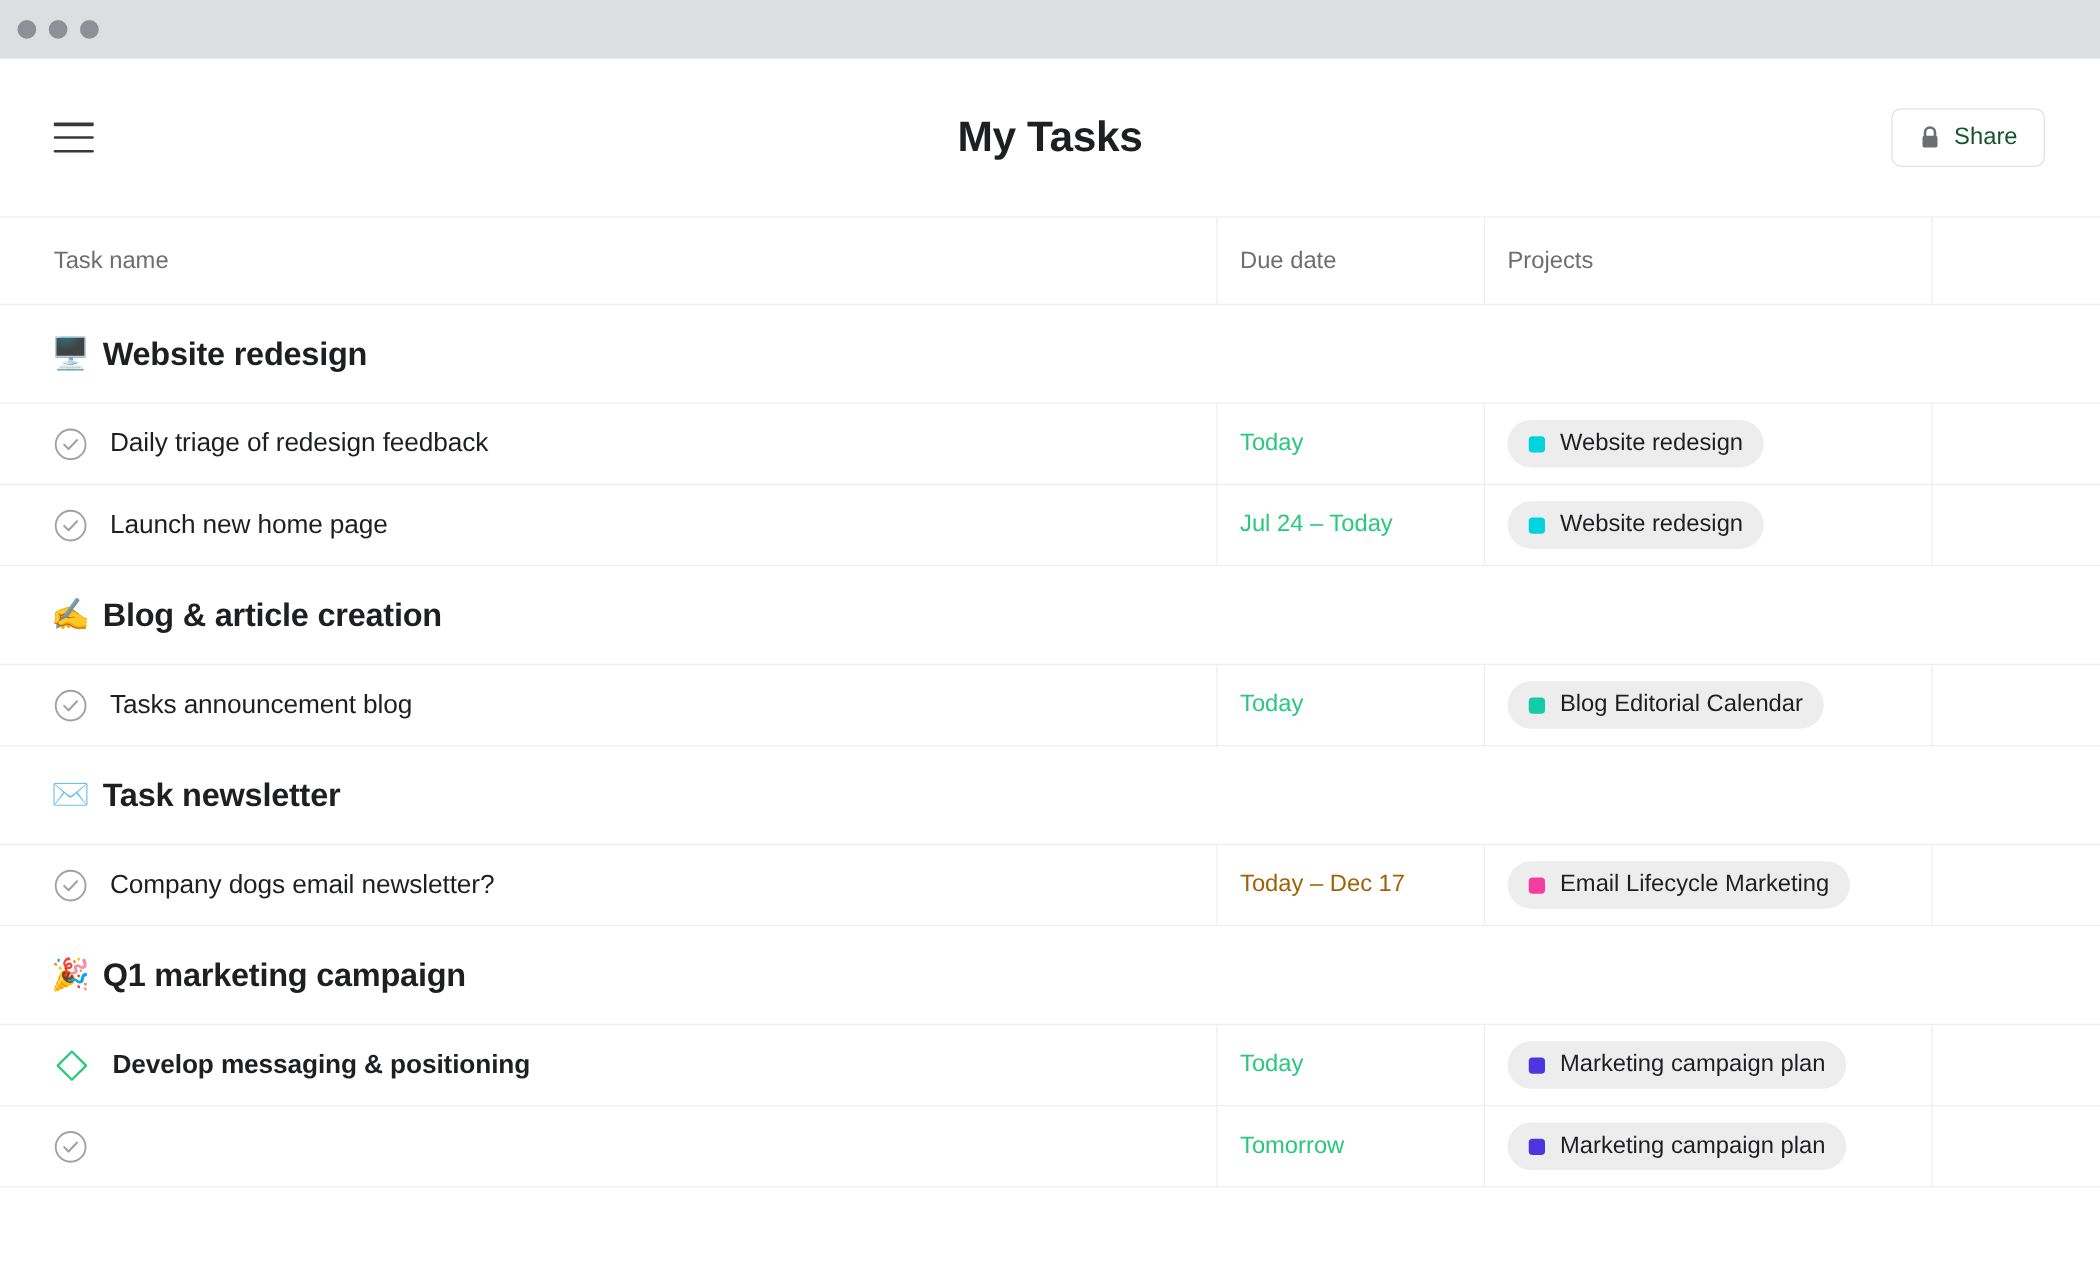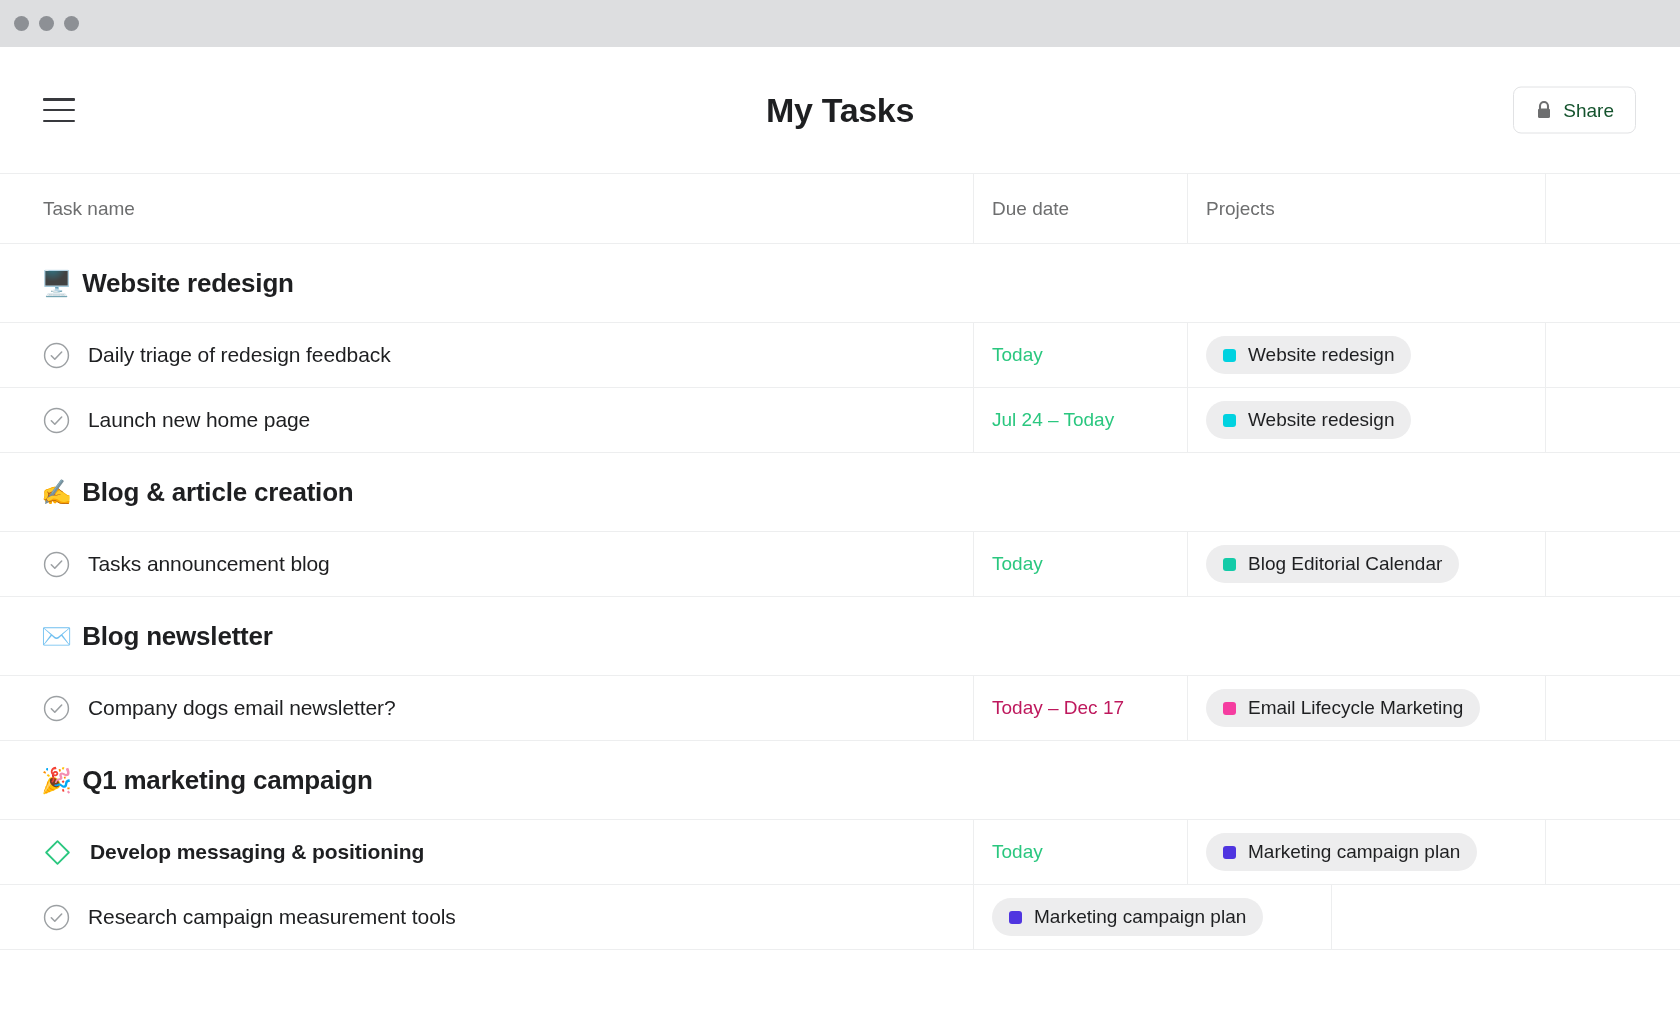--- a/index.html
+++ b/index.html
@@ -294,32 +294,32 @@
           <div class="cell col-proj">
             <span class="proj-pill">
               <span class="proj-dot" style="background: rgb(20, 203, 168);"></span>
               <span>Blog Editorial Calendar</span>
             </span>
           </div>
           <div class="cell col-extra"></div>
         </div>
         <div class="section-row">
           <span class="section-emoji">✉️</span>
-          <span class="section-title">Blog newsletter</span>
+          <span class="section-title">Task newsletter</span>
         </div>
         <div class="row task-row">
           <div class="cell col-task">
             <svg width="27" height="27" viewBox="0 0 24 24" fill="none" class="task-check">
               <circle cx="12" cy="12" r="10.6" stroke="#9ca0a3" stroke-width="1.3" fill="none"></circle>
               <path d="M7.4 12.2l3.1 3.1 6.1-6.4" stroke="#9ca0a3" stroke-width="1.4" stroke-linecap="round" stroke-linejoin="round" fill="none"></path>
             </svg>
             <span class="task-name">Company dogs email newsletter?</span>
           </div>
           <div class="cell col-due">
-            <span class="due-text" style="color: #be185d;">Today – Dec 17</span>
+            <span class="due-text" style="color: #a16207;">Today – Dec 17</span>
           </div>
           <div class="cell col-proj">
             <span class="proj-pill">
               <span class="proj-dot" style="background: rgb(245, 61, 160);"></span>
               <span>Email Lifecycle Marketing</span>
             </span>
           </div>
           <div class="cell col-extra"></div>
         </div>
         <div class="section-row">
@@ -343,21 +343,23 @@
             </span>
           </div>
           <div class="cell col-extra"></div>
         </div>
         <div class="row task-row">
           <div class="cell col-task">
             <svg width="27" height="27" viewBox="0 0 24 24" fill="none" class="task-check">
               <circle cx="12" cy="12" r="10.6" stroke="#9ca0a3" stroke-width="1.3" fill="none"></circle>
               <path d="M7.4 12.2l3.1 3.1 6.1-6.4" stroke="#9ca0a3" stroke-width="1.4" stroke-linecap="round" stroke-linejoin="round" fill="none"></path>
             </svg>
-            <span class="task-name">Research campaign measurement tools</span>
+          </div>
+          <div class="cell col-due">
+            <span class="due-text" style="color: rgb(42, 199, 127);">Tomorrow</span>
           </div>
           <div class="cell col-proj">
             <span class="proj-pill">
               <span class="proj-dot" style="background: rgb(79, 53, 224);"></span>
               <span>Marketing campaign plan</span>
             </span>
           </div>
           <div class="cell col-extra"></div>
         </div>
       </div>

